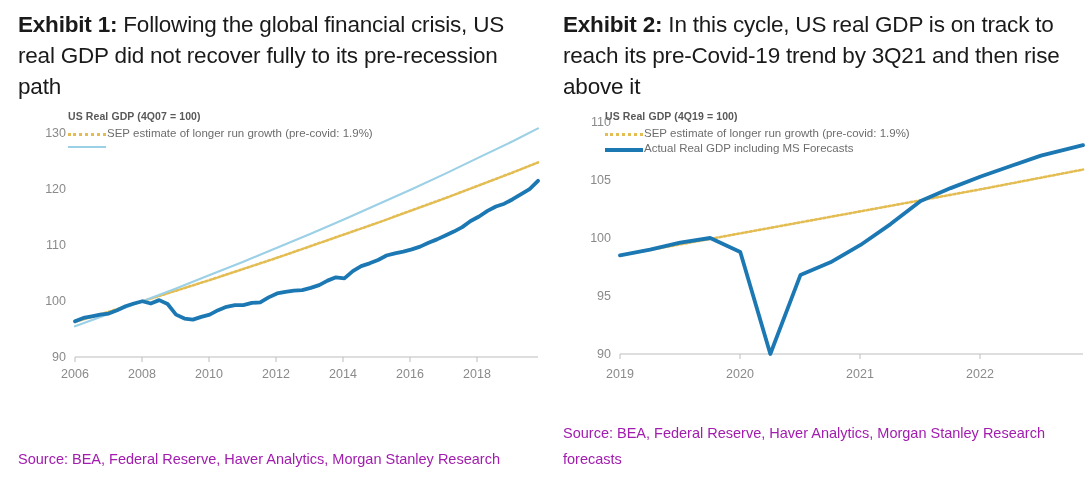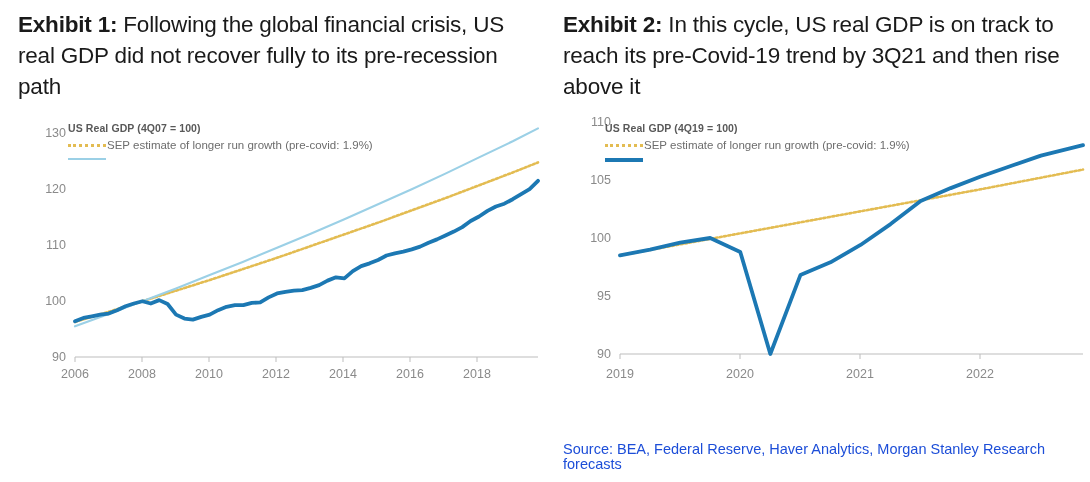--- a/index.html
+++ b/index.html
@@ -47,33 +47,32 @@
     width: 527px;
     height: 290px;
     margin-top: 6px;
   }
 
   .chart-svg { display: block; }
 
   .legend-block {
     position: absolute;
     pointer-events: none;
-    margin-top: 12px;
   }
   .legend-title {
     font-size: 10.5px;
     font-weight: bold;
     color: #595959;
     letter-spacing: 0.1px;
     margin: 0 0 4px 0;
     white-space: nowrap;
   }
   .legend-row {
     display: flex;
-    align-items: center;
+    align-items: flex-end;
     margin: 0 0 0 0;
   }
   .legend-swatch {
     flex: 0 0 auto;
     width: 38px;
     height: 13px;
     position: relative;
     margin-right: 1px;
   }
   .legend-swatch i {
@@ -92,22 +91,22 @@
     color: #6d6d6d;
     max-width: 300px;
   }
 
   .source {
     position: absolute;
     left: 18px;
     bottom: 10px;
     width: 500px;
     font-size: 14.5px;
-    line-height: 15px;
-    color: #1d4ed8;
+    line-height: 26px;
+    color: #a21caf;
   }
 
   .tick-text {
     font-size: 12.5px;
     fill: #8a8a8a;
     font-family: "Liberation Sans", sans-serif;
   }
 </style>
 </head>
 <body>
@@ -167,20 +166,21 @@
           <span class="legend-label">SEP estimate of longer run growth (pre-covid: 1.9%)</span>
         </div>
         <div class="legend-row">
           <span class="legend-swatch sw-lightblue">
               <i></i>
             </span>
         </div>
       </div>
     </div>
 
+    <div class="source">Source: BEA, Federal Reserve, Haver Analytics, Morgan Stanley Research</div>
   </div>
 
   <div class="panel panel-right">
 
     <p class="exhibit-title">
       <span class="lead">Exhibit 2:</span>
       <span>In this cycle, US real GDP is on track to reach its pre-Covid-19 trend by 3Q21 and then rise above it</span>
     </p>
 
     <div class="chart-wrap">
@@ -214,19 +214,20 @@
         <div class="legend-row">
           <span class="legend-swatch sw-gold">
               <i></i>
             </span>
           <span class="legend-label">SEP estimate of longer run growth (pre-covid: 1.9%)</span>
         </div>
         <div class="legend-row">
           <span class="legend-swatch sw-darkblue">
               <i></i>
             </span>
+          <span class="legend-label">Actual Real GDP including MS Forecasts</span>
         </div>
       </div>
     </div>
 
     <div class="source">Source: BEA, Federal Reserve, Haver Analytics, Morgan Stanley Research forecasts</div>
   </div>
 </div>
 
 </body></html>

